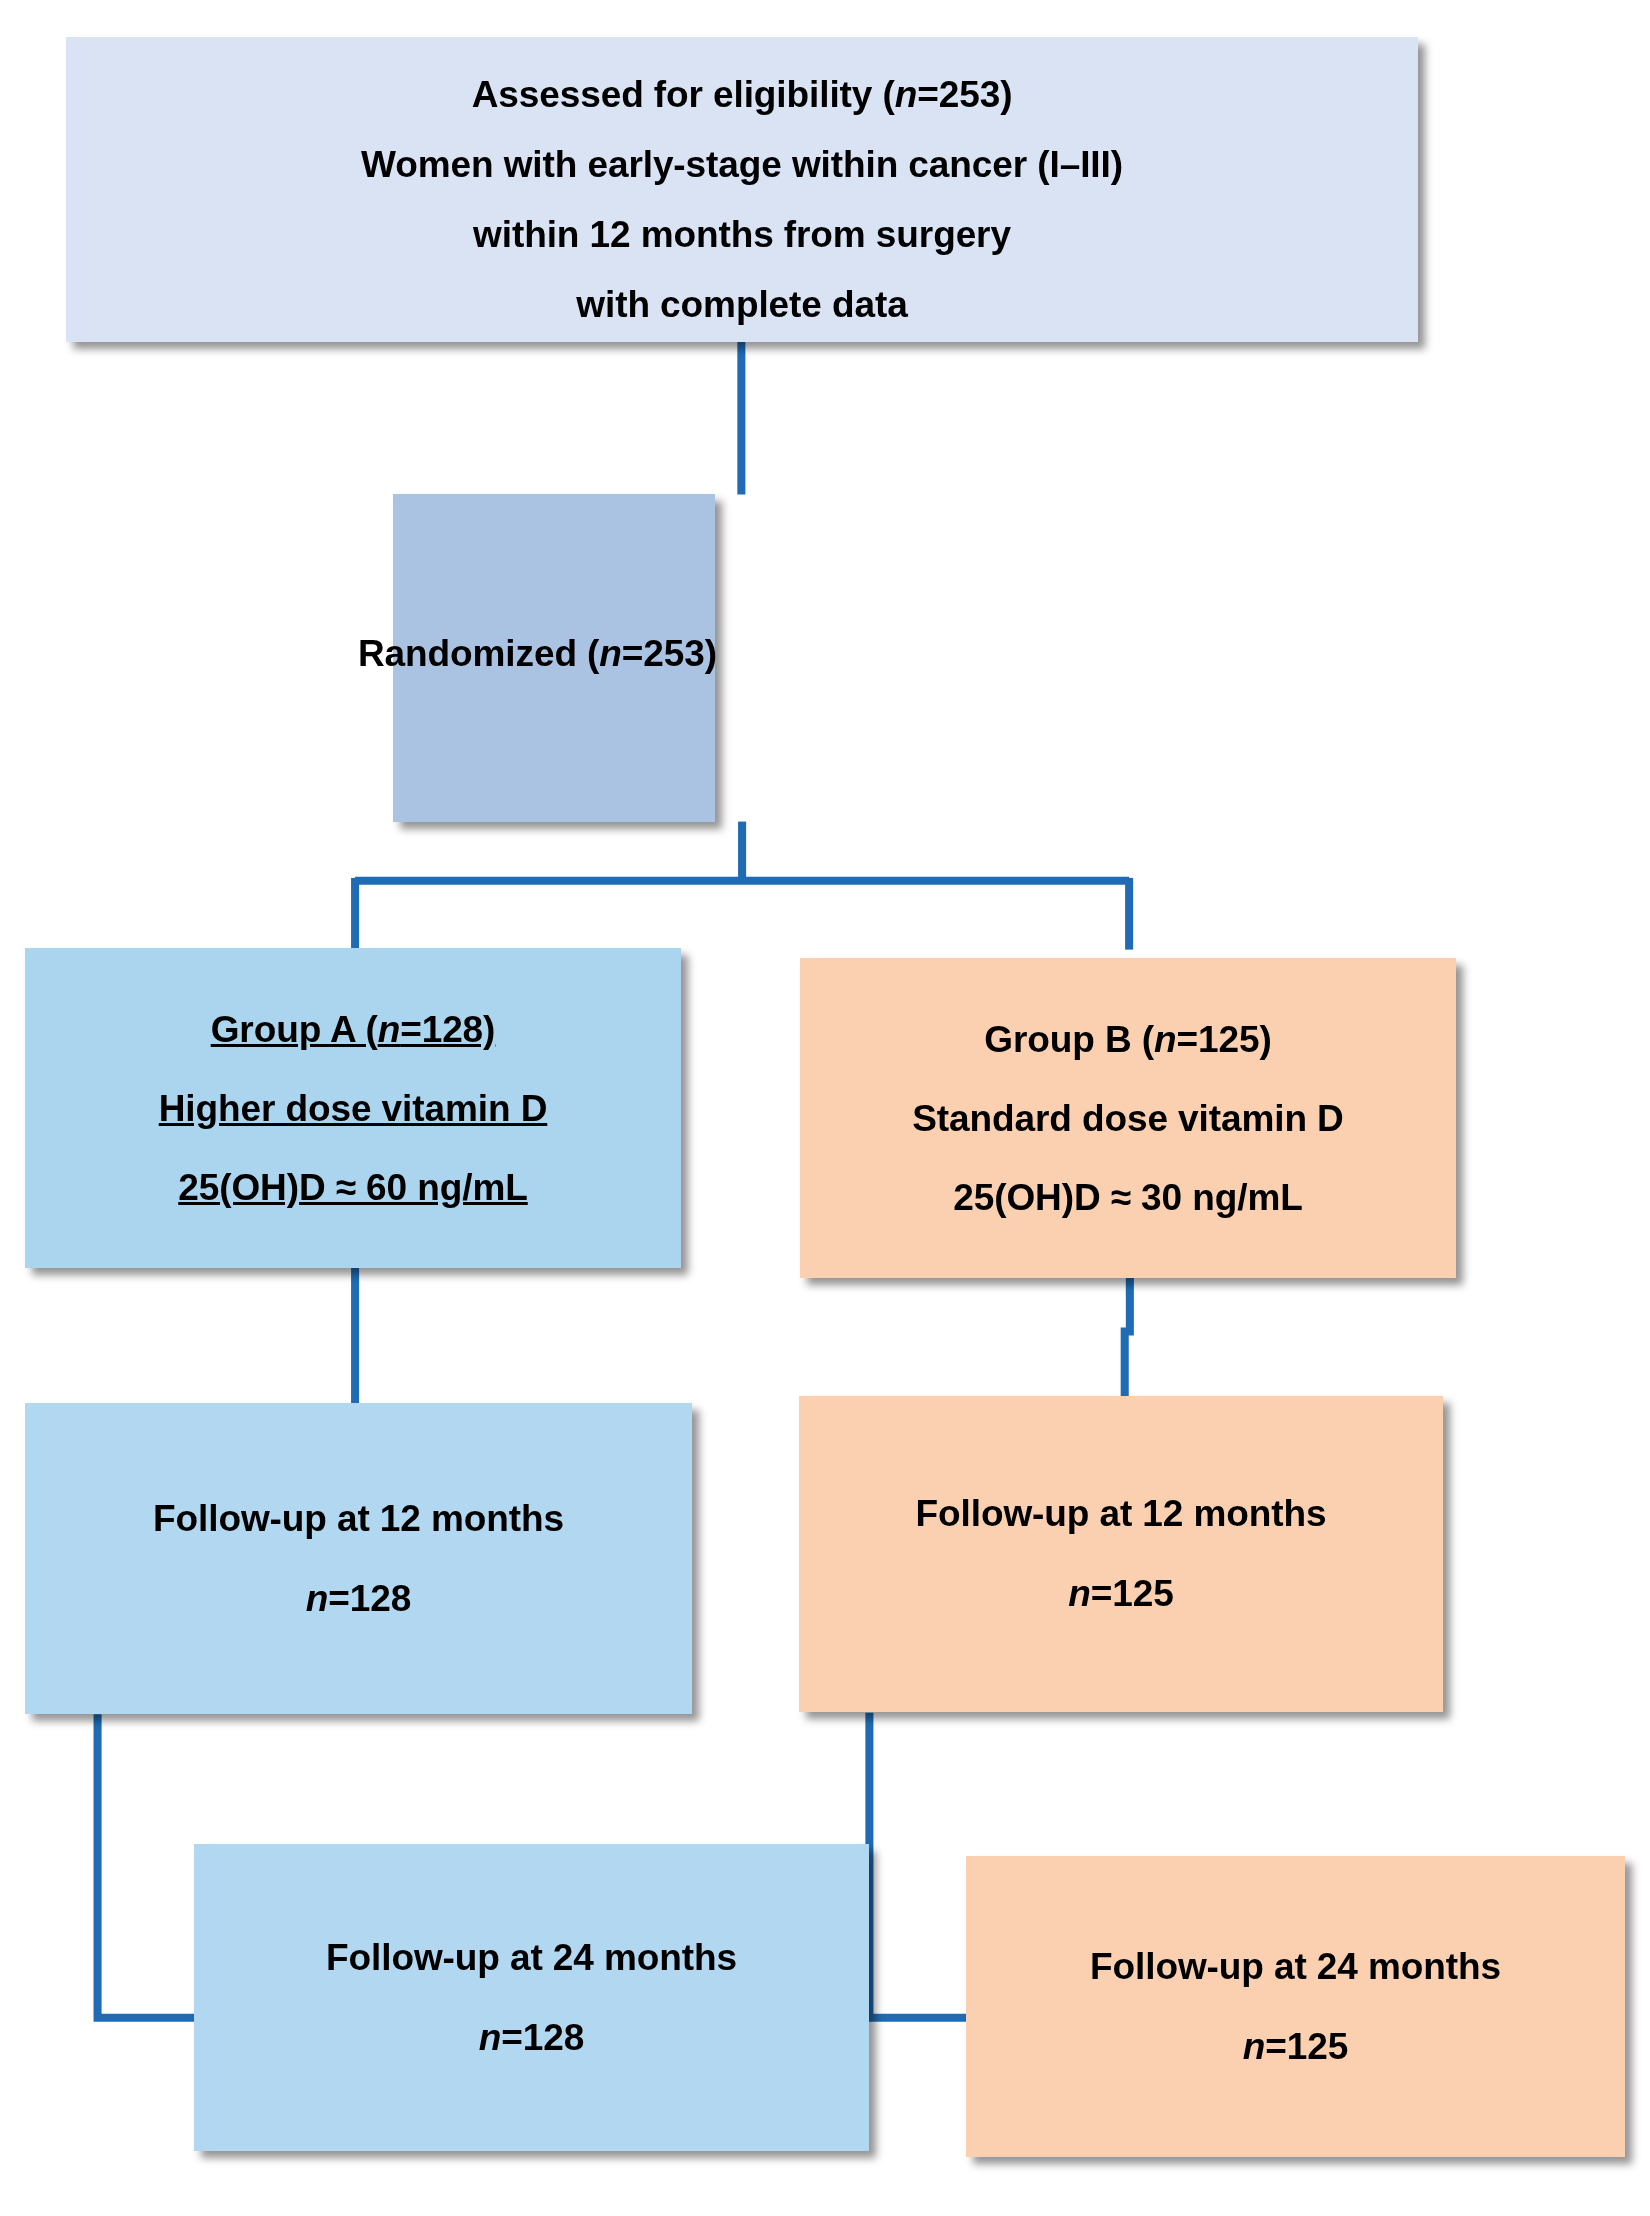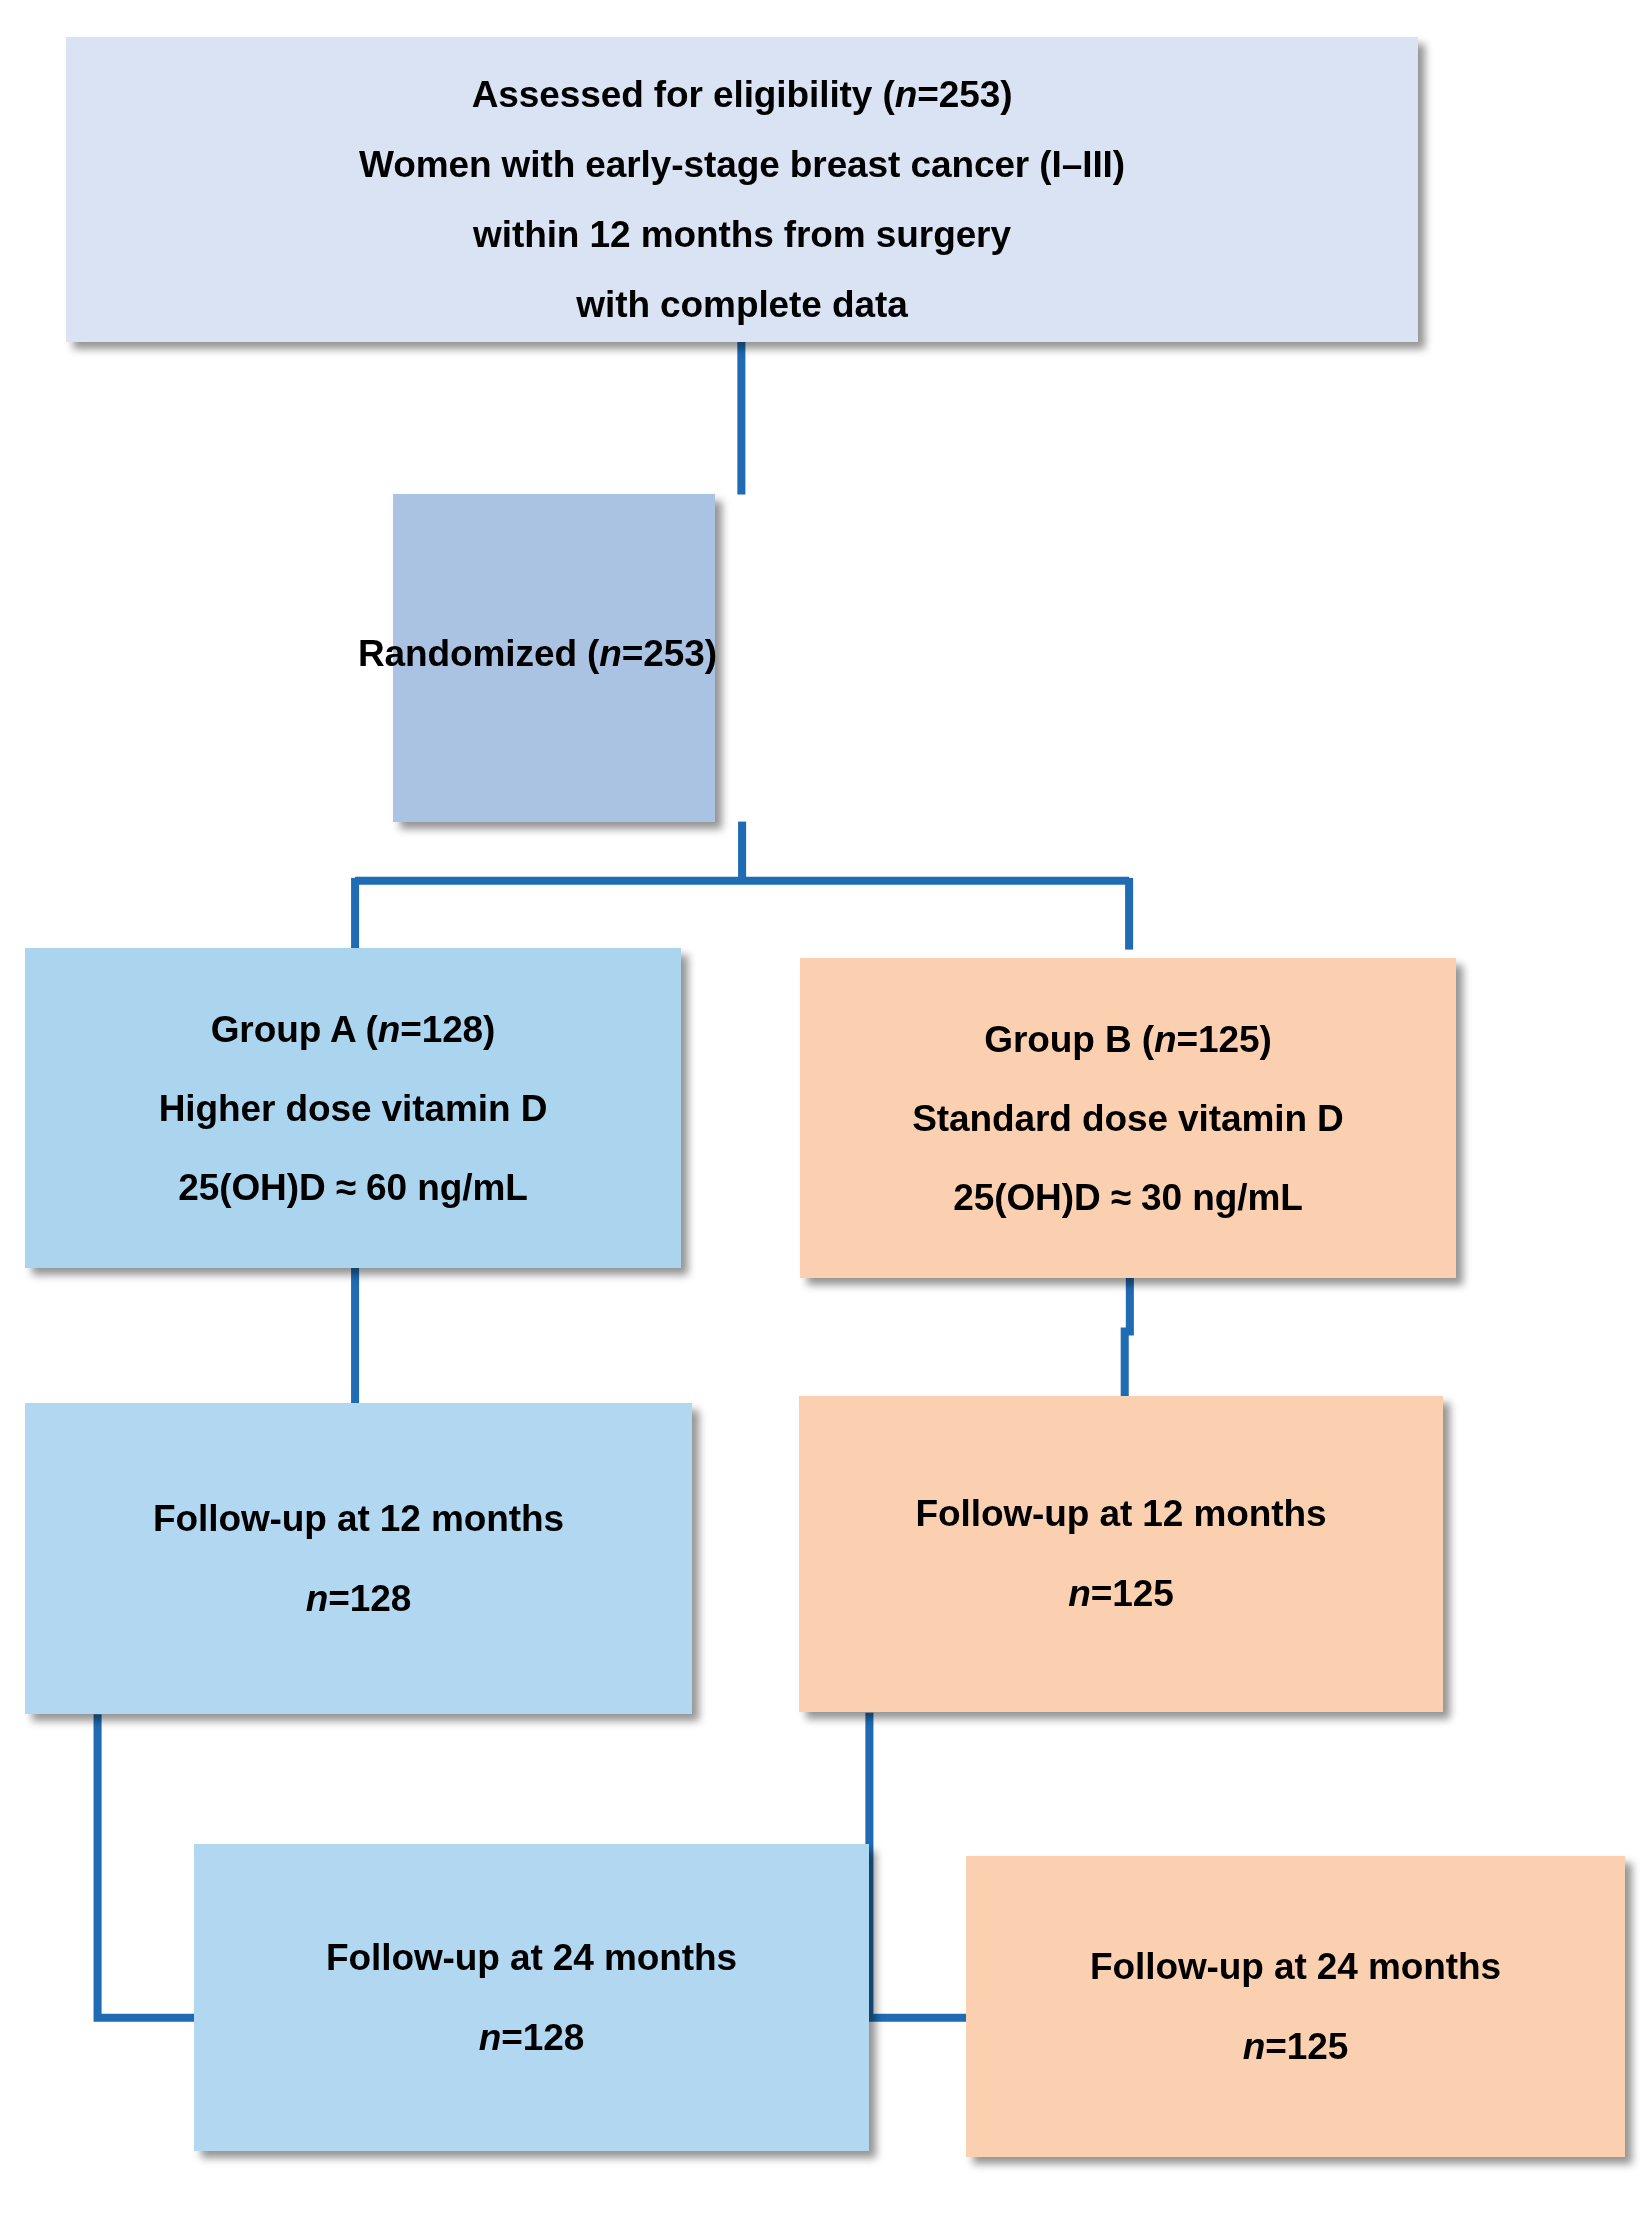--- a/index.html
+++ b/index.html
@@ -63,20 +63,21 @@
     font-size: 37px;
     line-height: 47px;
     padding-right: 33px;
     padding-bottom: 8.8px;
   }
   #node-group-a {
     left: 25px;  top: 948px; width: 656px; height: 320px;
     background: #abd5ef;
     font-size: 37px;
     line-height: 79px;
+    text-decoration: underline;
   }
   #node-group-b {
     left: 800px; top: 948px; width: 656px; height: 320px;
     background: #fbd0b0;
     font-size: 37px;
     line-height: 79px;
     margin-top: 10px;
   }
   #node-follow12-a {
     left: 25px;  top: 1403px; width: 667px; height: 311px;
@@ -123,21 +124,21 @@
       <path d="M 1544 1733 L 1544 1820 L 1537 1820 L 1537 1912"></path>
 
       <path d="M 133 2343 L 133 2758 L 300 2758"></path>
 
       <path d="M 1188 2341 L 1188 2758 L 1355 2758"></path>
     </g>
   </svg>
 
   <div class="node" id="node-eligibility">
     <span class="line"><span>Assessed for eligibility (</span><em>n</em><span>=253)</span></span>
-    <span class="line">Women with early-stage breast cancer (I–III)</span>
+    <span class="line">Women with early-stage within cancer (I–III)</span>
     <span class="line">within 12 months from surgery</span>
     <span class="line">with complete data</span>
   </div>
 
   <div class="node" id="node-randomized">
     <span class="line"><span>Randomized (</span><em>n</em><span>=253)</span></span>
   </div>
 
   <div class="node" id="node-group-a">
     <span class="line"><span>Group A (</span><em>n</em><span>=128)</span></span>

